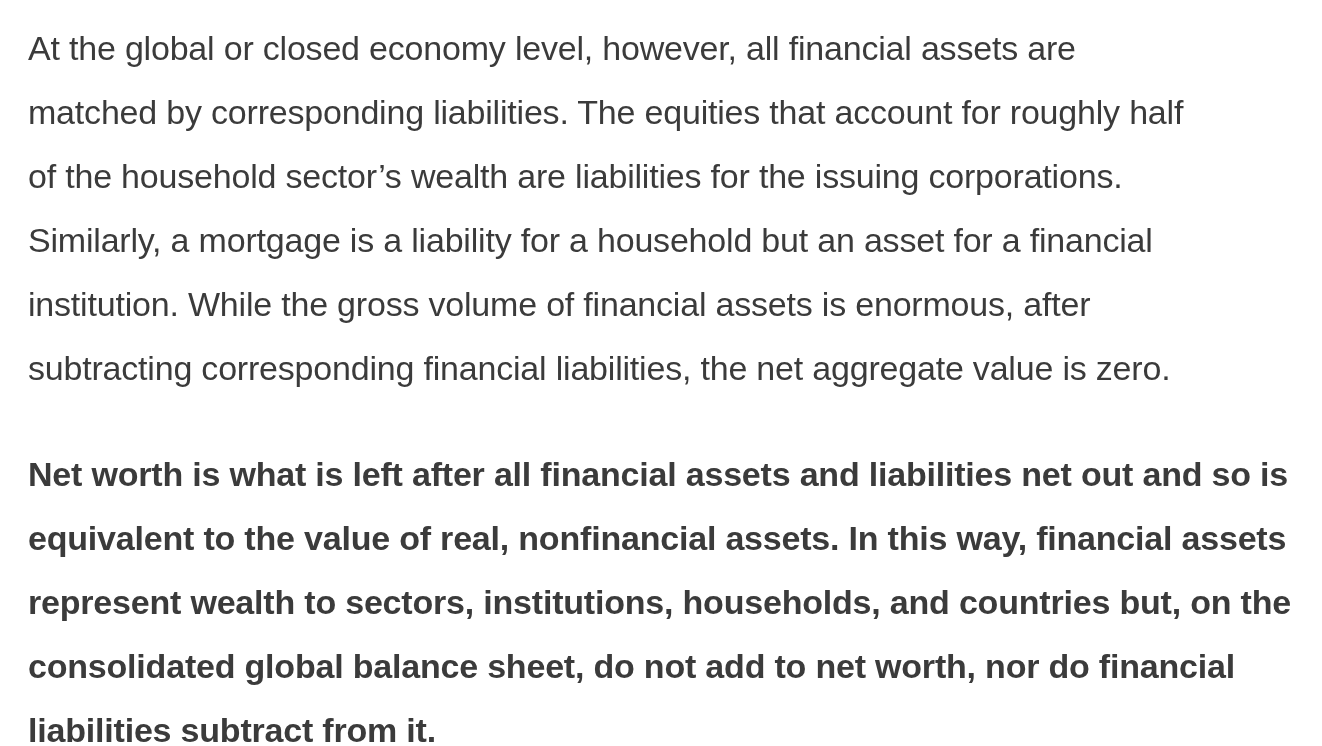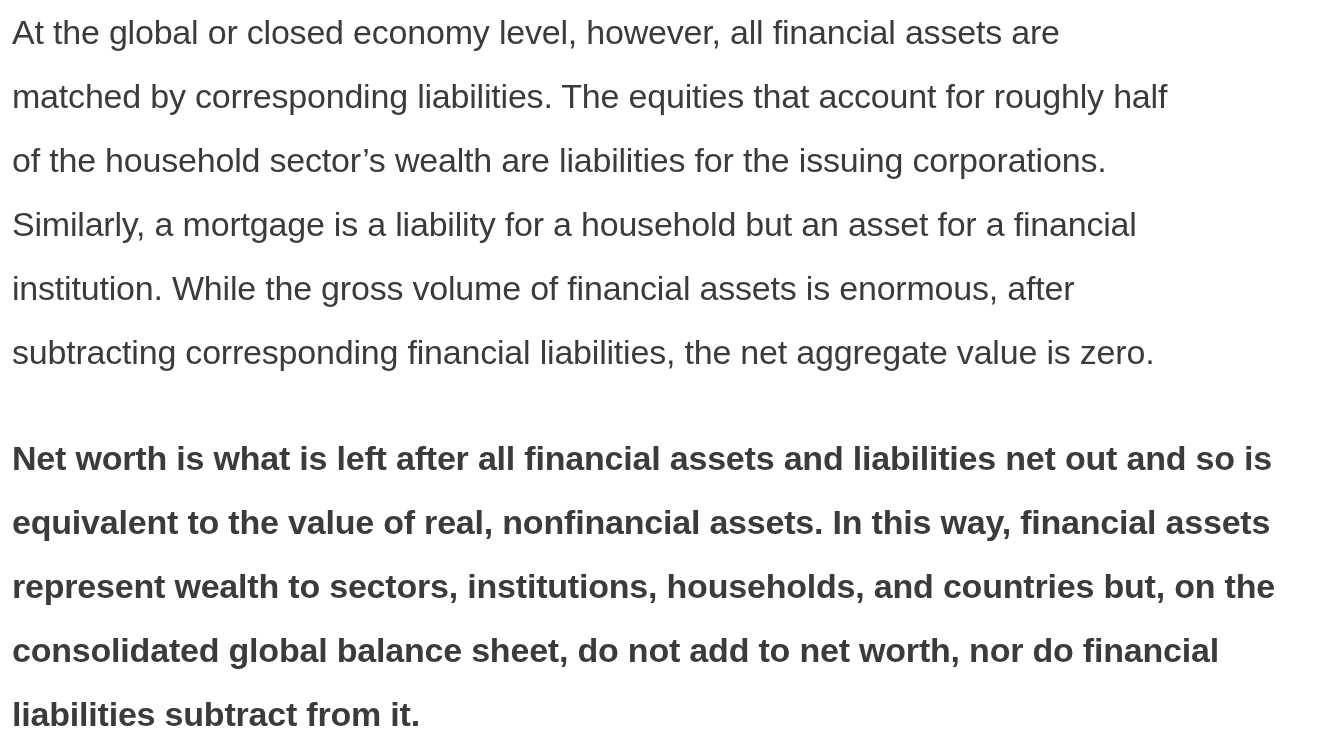--- a/index.html
+++ b/index.html
@@ -9,21 +9,21 @@
   }
   body {
     width: 1322px;
     height: 746px;
     overflow: hidden;
   }
   .article-body {
     padding: 0 10px 0 12px;
   }
   .body-paragraph {
-    margin: 0;
+    margin: 16px;
     font-family: "Liberation Sans", "DejaVu Sans", sans-serif;
     font-size: 34px;
     line-height: 64px;
     font-weight: 400;
     color: #3b3b3b;
     letter-spacing: -0.2px;
     white-space: pre;          
   }
   .body-paragraph + .body-paragraph {
     margin-top: 42px;

